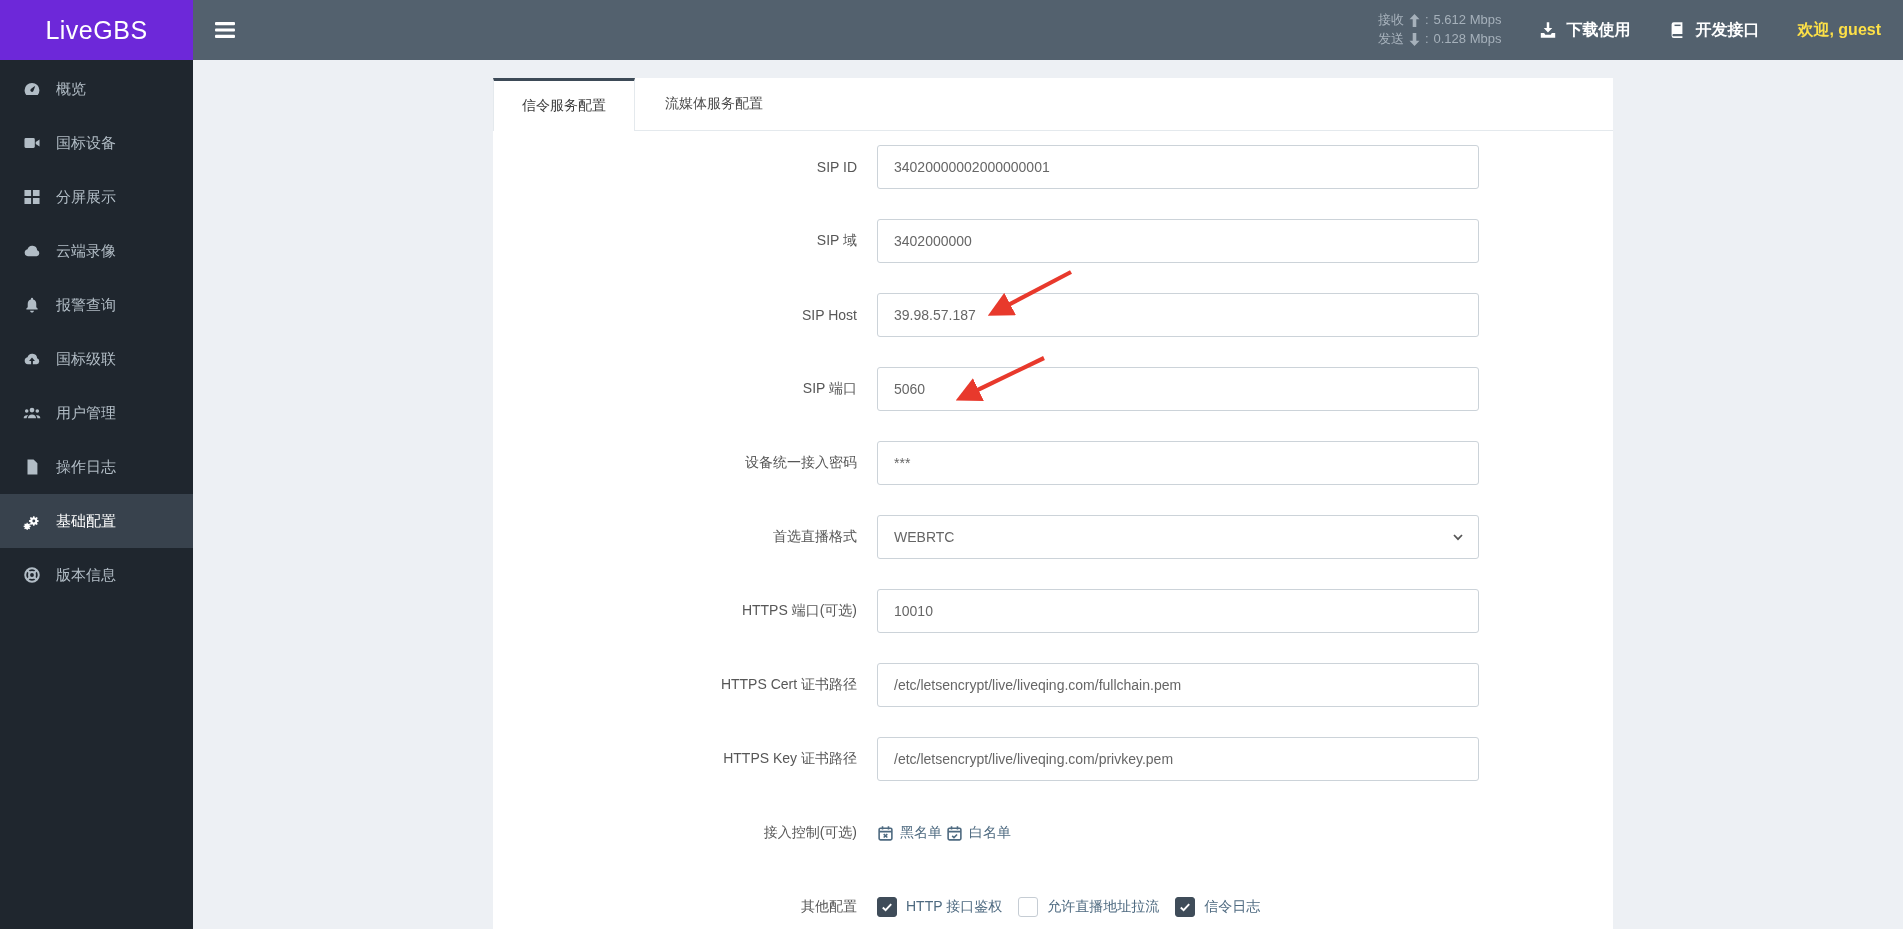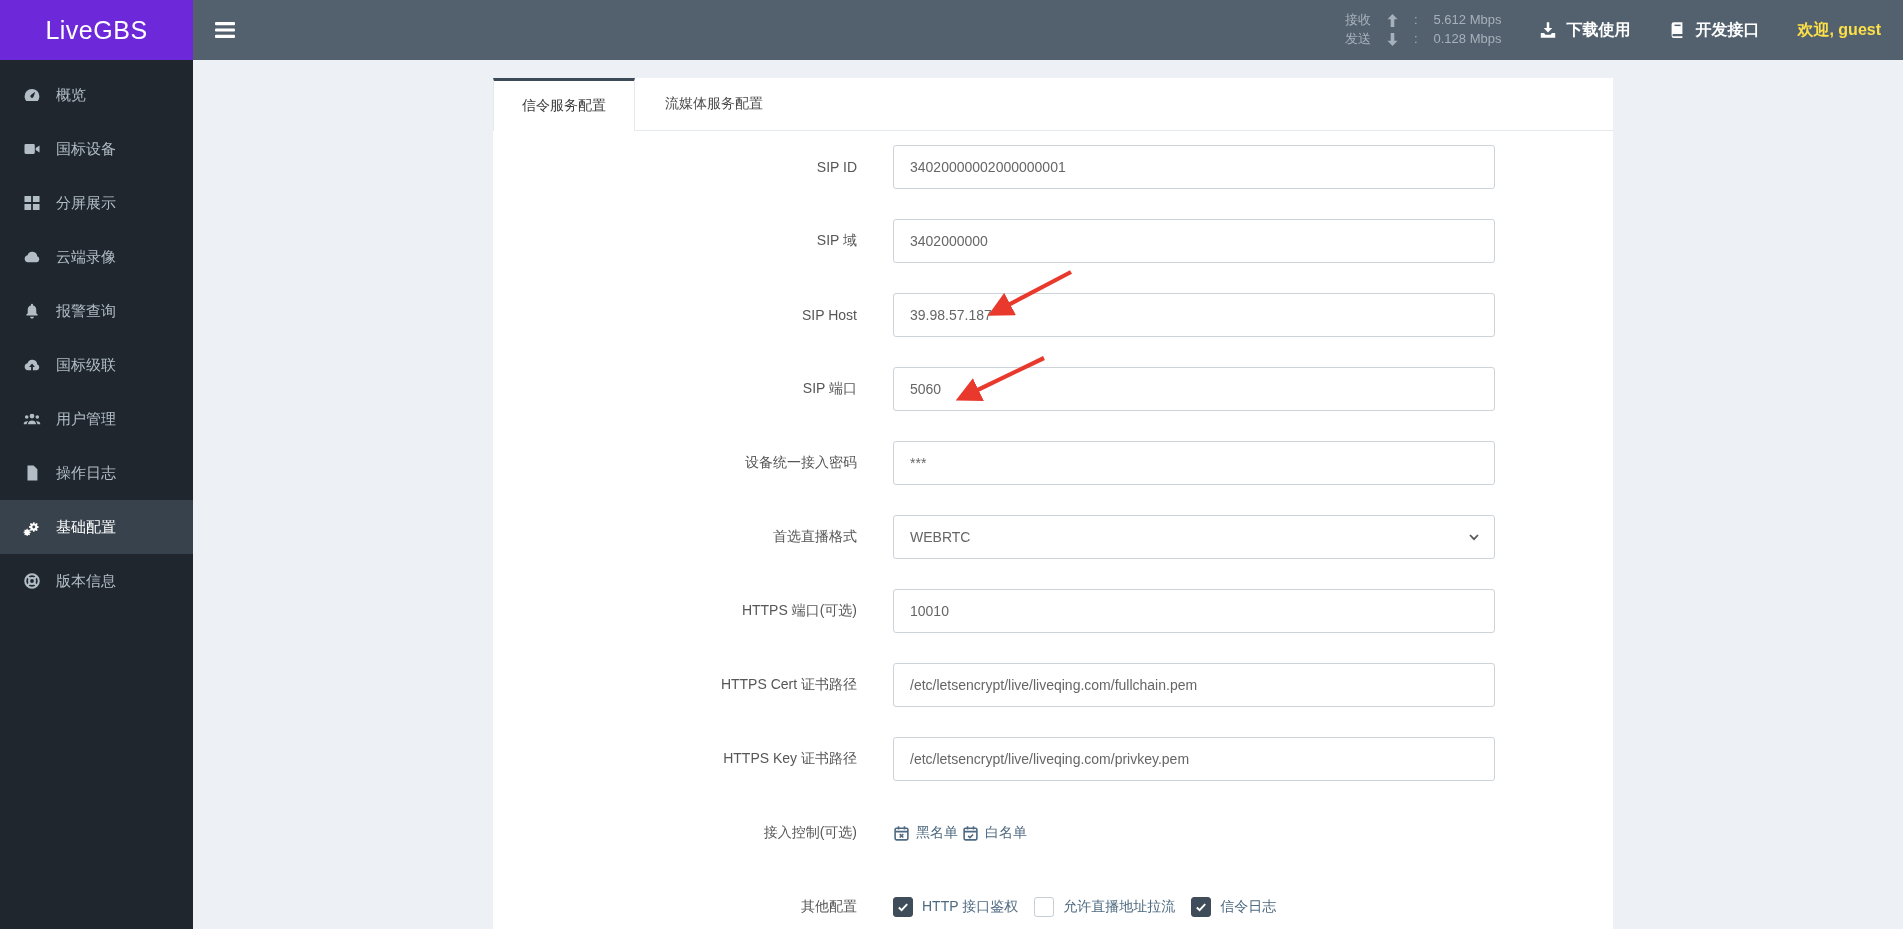--- a/index.html
+++ b/index.html
@@ -8,46 +8,46 @@
 
   
   .header { position: fixed; top: 0; left: 0; width: 1903px; height: 60px; display: flex; z-index: 20; }
   .logo { width: 193px; height: 60px; background: #6d28d9; color: #fff; font-size: 25px; font-weight: 500;
           display: flex; align-items: center; justify-content: center; letter-spacing: .5px; cursor: pointer; }
   .header-rest { flex: 1; background: #53616e; display: flex; align-items: center; padding: 0 22px 0 6px; }
   .hamburger { background: transparent; border: none; padding: 10px 16px; cursor: pointer; display: flex; align-items: center; }
   .hamburger svg { display: block; }
   .h-right { margin-left: auto; display: flex; align-items: center; gap: 38px; }
   .stats { font-size: 13px; color: #a6b1bb; line-height: 1.45; text-align: left; }
-  .stat-line { display: flex; align-items: center; gap: 16px; white-space: nowrap; }
+  .stat-line { display: flex; align-items: center; gap: 5px; white-space: nowrap; }
   .stat-arrow svg { display: block; }
   .h-action { display: flex; align-items: center; gap: 9px; color: #fff; font-size: 16px; font-weight: 600; cursor: pointer; }
   .h-action svg { display: block; }
   .welcome { color: #fde047; font-size: 16px; font-weight: 700; cursor: pointer; white-space: nowrap; }
 
   
-  .sidebar { position: fixed; top: 60px; left: 0; width: 193px; height: 869px; background: #1f262e; padding-top: 8px; z-index: 10; }
+  .sidebar { position: fixed; top: 60px; left: 0; width: 193px; height: 869px; background: #1f262e; padding-top: 2px; z-index: 10; }
   .side-item { height: 54px; display: flex; align-items: center; padding-left: 22px; gap: 15px;
                color: #b2bdc6; font-size: 15px; cursor: pointer; }
   .side-item .s-icon { width: 19px; display: flex; justify-content: center; }
   .side-item .s-icon svg { display: block; }
   .side-item.active { background: #38424d; color: #fff; }
 
   
   .main { position: fixed; left: 193px; top: 60px; width: 1877px; height: 869px; background: #edf0f4; overflow: hidden; }
   .card { position: relative; margin: 18px 0 0 300px; width: 1120px; height: 851px; background: #fff; }
 
   .tabbar { height: 53px; border-bottom: 1px solid #e4e9ed; display: flex; align-items: stretch; }
   .tab { display: flex; align-items: center; padding: 0 16px; margin-right: 10px; font-size: 14px; color: #4a4a4a; cursor: pointer; }
   .tab.active { padding: 0 28px; margin-right: 14px; border-top: 3px solid #3d4a57; border-left: 1px solid #e4e9ed;
                 border-right: 1px solid #e4e9ed; margin-bottom: -1px; background: #fff; color: #3c3c3c; }
 
   .form { padding-top: 14px; }
   .row { display: flex; align-items: center; min-height: 44px; margin-bottom: 30px; }
-  .row-label { width: 364px; text-align: right; margin-right: 36px; font-size: 14px; color: #575757; white-space: nowrap; }
+  .row-label { width: 364px; text-align: right; margin-right: 20px; font-size: 14px; color: #575757; white-space: nowrap; }
   .control { width: 602px; display: flex; align-items: center; }
   .text-input { width: 602px; height: 44px; border: 1px solid #ccd3d9; border-radius: 3px; padding: 0 16px;
                 font-size: 14px; color: #666; background: #fff; outline: none; font-family: Liberation Sans, sans-serif; }
   .select { width: 602px; height: 44px; border: 1px solid #ccd3d9; border-radius: 3px; padding: 0 12px 0 16px;
             display: flex; align-items: center; justify-content: space-between; font-size: 14px; color: #666;
             background: #fff; cursor: pointer; }
   .select svg { display: block; }
 
   .links { display: flex; align-items: center; gap: 4px; }
   .ctrl-link { display: flex; align-items: center; gap: 6px; color: #4e6a80; font-size: 14px; cursor: pointer; text-decoration: none; }

